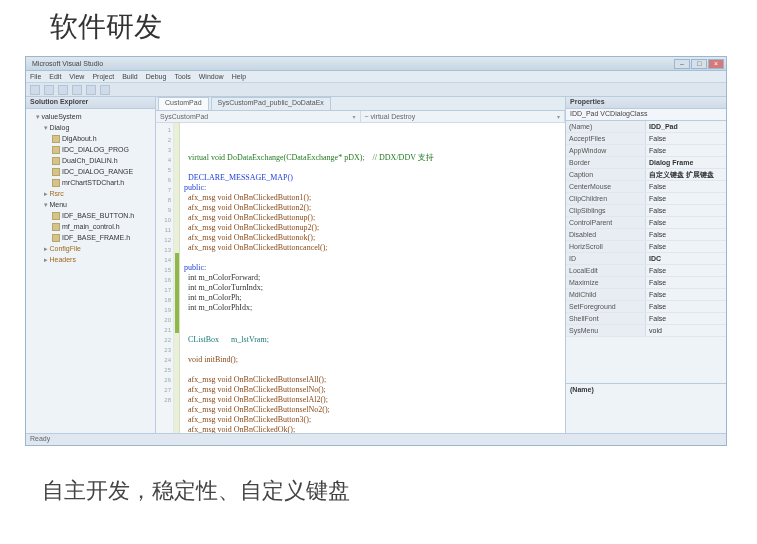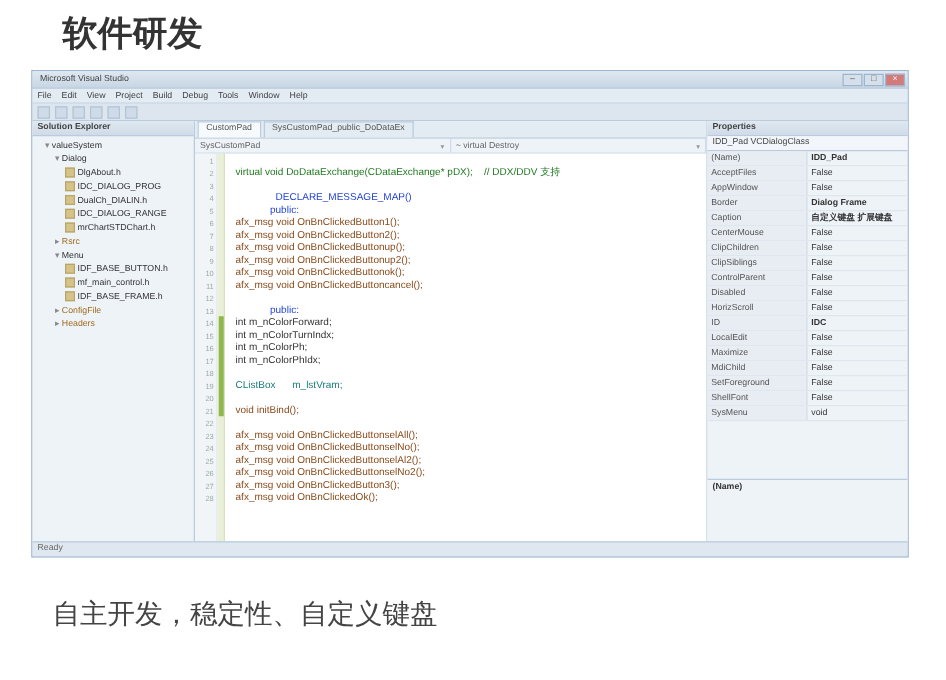--- a/index.html
+++ b/index.html
@@ -7,21 +7,21 @@
     font-family: "Microsoft YaHei", "SimSun", Arial, sans-serif;
     background: #fff;
     width: 757px;
     height: 544px;
     overflow: hidden;
   }
   .page-title {
     font-size: 28px;
     color: #333;
     padding: 8px 0 10px 50px;
-    font-weight: bold;
+    font-weight: normal;
   }
   .ide-window {
     border: 1px solid #9cb6cf;
     width: 702px;
     margin-left: 25px;
     height: 390px;
     background: #e8eef4;
     display: flex;
     flex-direction: column;
     font-size: 8px;
@@ -82,23 +82,23 @@
   .editor-panel{flex:1;display:flex;flex-direction:column;background:#fff;border-right:1px solid #b9cbdc;}
   .editor-tabs{height:14px;background:#e3ebf3;border-bottom:1px solid #b9cbdc;display:flex;align-items:flex-end;font-size:7px;}
   .ed-tab{height:13px;padding:1px 6px;background:#f7fafc;border:1px solid #b9cbdc;border-bottom:none;margin-left:2px;color:#555;}
   .combo-row{height:12px;background:#eef3f8;border-bottom:1px solid #cfdbe8;display:flex;}
   .combo{flex:1;border-right:1px solid #cfdbe8;font-size:7px;padding:1px 4px;color:#666;display:flex;justify-content:space-between;align-items:center;}
   .combo::after{content:"▾";color:#999;font-size:6px;}
   .code-area{flex:1;display:flex;overflow:hidden;background:#fff;}
   .gutter{width:18px;background:#f2f5f8;border-right:1px solid #e1e7ed;font-size:6px;color:#9aa;text-align:right;padding:2px 2px 0 0;line-height:10px;}
   .marks{width:6px;background:#eaf0d8;border-right:1px solid #d6e0c2;}
   .marks .bar{width:4px;margin:1px auto;background:#8fb84a;height:80px;margin-top:130px;}
-  .code{flex:1;font-family:Liberation Sans, sans-serif;font-size:8px;line-height:10px;padding:0 4px;white-space:pre;color:#333;overflow:hidden;}
-  .kw{color:#1f3fd6;margin-left:32px;}
-  .typ{color:#1a7a7a;}
+  .code{flex:1;font-family:Liberation Serif, serif;font-size:8px;line-height:10px;padding:20px 4px;white-space:pre;color:#333;overflow:hidden;}
+  .kw{color:#1f3fd6;}
+  .typ{color:#1a7a7a;margin-top:12px;}
   .com{color:#227a22;}
   .brn{color:#8a4a1a;}
   .right-panel{width:160px;background:#eef3f8;display:flex;flex-direction:column;}
   .props{flex:1;overflow:hidden;}
   .prop-grid{font-size:7px;line-height:11px;}
   .prop-row{display:flex;border-bottom:1px solid #dfe6ed;}
   .prop-k{width:80px;padding:0 3px;background:#e7edf3;color:#555;border-right:1px solid #d3dde6;overflow:hidden;white-space:nowrap;}
   .prop-v{flex:1;padding:0 3px;color:#333;font-weight:bold;overflow:hidden;white-space:nowrap;}
   .prop-v.normal{font-weight:normal;}
   .prop-desc{height:50px;border-top:1px solid #b9cbdc;padding:2px 4px;font-size:7px;background:#eef3f8;}

